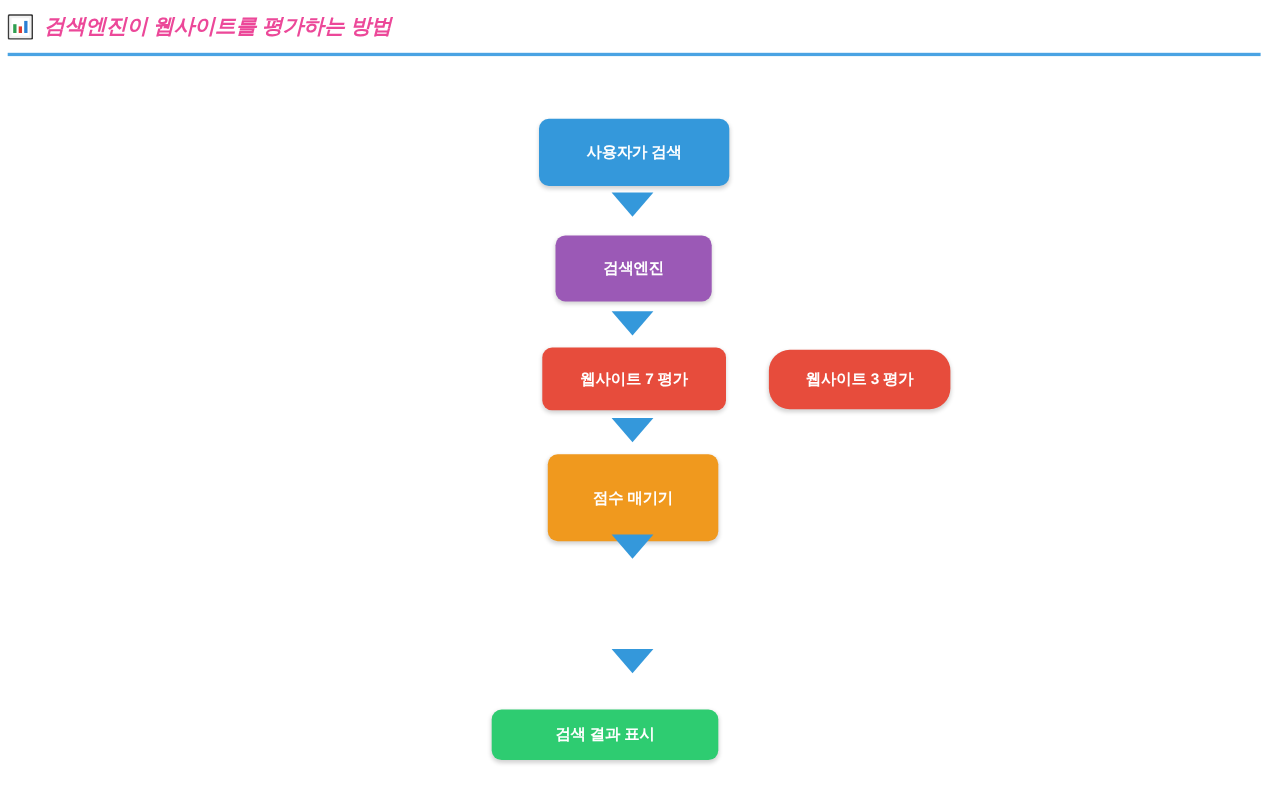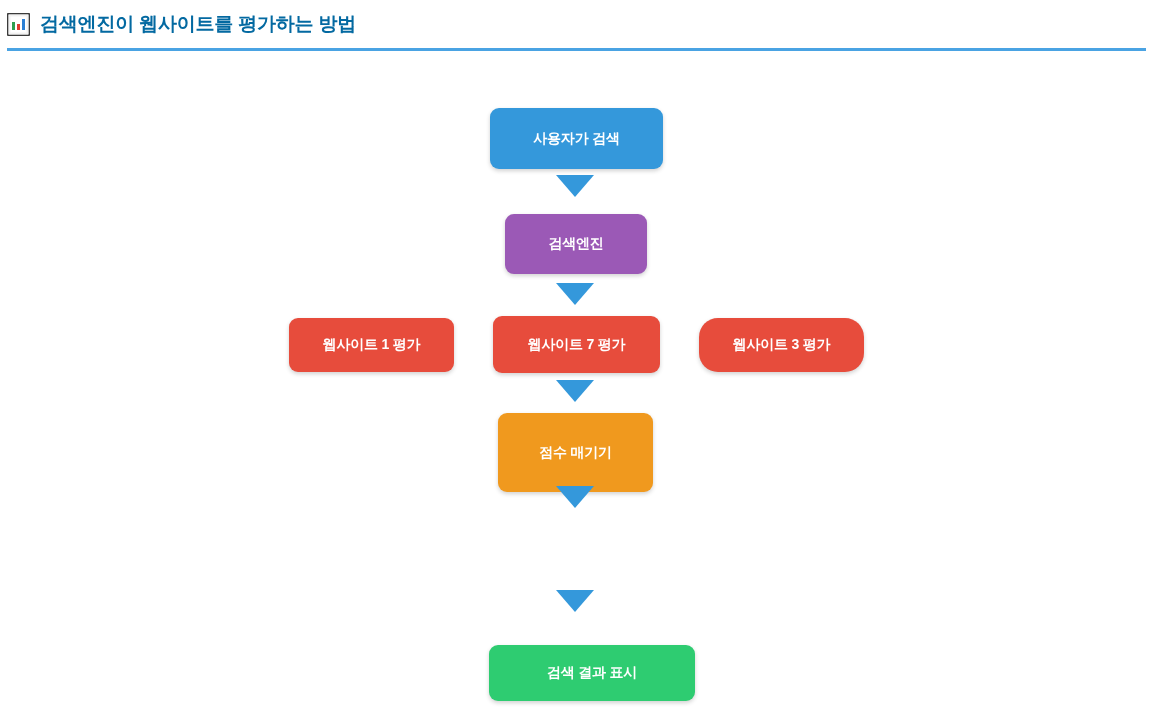--- a/index.html
+++ b/index.html
@@ -91,34 +91,33 @@
   <div class="header-row">
     <span class="header-icon">
       <svg class="header-icon" viewBox="0 0 23 23" xmlns="http://www.w3.org/2000/svg">
         <rect x="0.5" y="0.5" width="22" height="22" rx="1.5" fill="#f2f2f2" stroke="#3b3b3b" stroke-width="1.6"></rect>
         <rect x="3.5" y="3.5" width="16" height="16" fill="#ffffff"></rect>
         <rect x="5" y="9" width="3" height="8" fill="#2e9e4f"></rect>
         <rect x="10" y="11" width="3" height="6" fill="#e03a2f"></rect>
         <rect x="15" y="6" width="3" height="11" fill="#2a7fd4"></rect>
       </svg>
     </span>
-    <span class="header-title" style="color: #0369a1;">검색엔진이 웹사이트를 평가하는 방법</span>
+    <span class="header-title" style="color: #ec4899; font-style: italic;">검색엔진이 웹사이트를 평가하는 방법</span>
   </div>
   <div class="header-rule" style="background: rgb(74, 163, 227);"></div>
 </div>
 
 <div class="flow">
 
   <div class="node" id="n0" style="left: 490px; top: 56px; width: 173px; height: 61px; background: rgb(52, 152, 219); color: rgb(255, 255, 255);">사용자가 검색</div>
   <div class="node" id="n1" style="left: 505px; top: 162px; width: 142px; height: 60px; background: rgb(155, 89, 182); color: rgb(255, 255, 255); font-family: Liberation Mono, monospace;">검색엔진</div>
-  <div class="node" id="n2" style="left: 289px; top: 266px; width: 165px; height: 54px; background: rgb(231, 76, 60); color: rgb(255, 255, 255);">웹사이트 1 평가</div>
   <div class="node" id="n3" style="left: 493px; top: 264px; width: 167px; height: 57px; background: rgb(231, 76, 60); color: rgb(255, 255, 255);">웹사이트 7 평가</div>
   <div class="node" id="n4" style="left: 699px; top: 266px; width: 165px; height: 54px; background: rgb(231, 76, 60); color: rgb(255, 255, 255); border-radius: 19px;">웹사이트 3 평가</div>
   <div class="node" id="n5" style="left: 498px; top: 361px; width: 155px; height: 79px; background: rgb(240, 153, 30); color: rgb(255, 255, 255);">점수 매기기</div>
-  <div class="node" id="n7" style="left: 489px; top: 593px; width: 206px; height: 56px; background: rgb(46, 204, 113); color: rgb(255, 255, 255);">검색 결과 표시</div>
+  <div class="node" id="n7" style="left: 447px; top: 593px; width: 206px; height: 46px; background: rgb(46, 204, 113); color: rgb(255, 255, 255);">검색 결과 표시</div>
 
   <div class="arrow" id="a0" style="left: 556px; top: 123px; border-left-width: 19px; border-right-width: 19px; border-top: 22px solid rgb(52, 152, 219);"></div>
   <div class="arrow" id="a1" style="left: 556px; top: 231px; border-left-width: 19px; border-right-width: 19px; border-top: 22px solid rgb(52, 152, 219);"></div>
   <div class="arrow" id="a2" style="left: 556px; top: 328px; border-left-width: 19px; border-right-width: 19px; border-top: 22px solid rgb(52, 152, 219);"></div>
   <div class="arrow" id="a3" style="left: 556px; top: 434px; border-left-width: 19px; border-right-width: 19px; border-top: 22px solid rgb(52, 152, 219);"></div>
   <div class="arrow" id="a4" style="left: 556px; top: 538px; border-left-width: 19px; border-right-width: 19px; border-top: 22px solid rgb(52, 152, 219);"></div>
 
 </div>
 
 </body></html>

